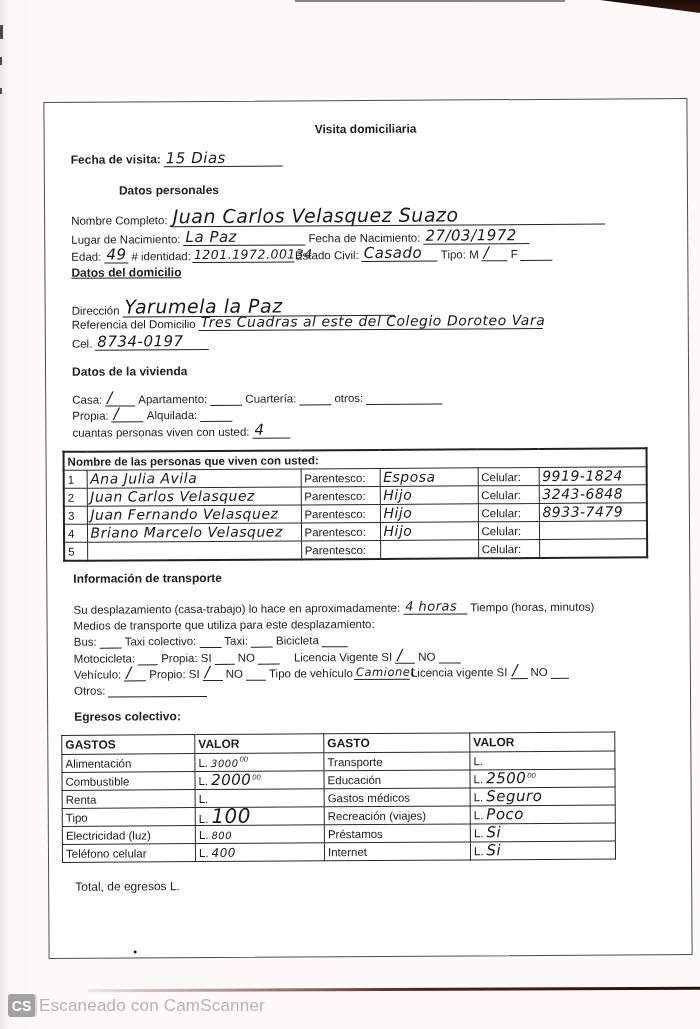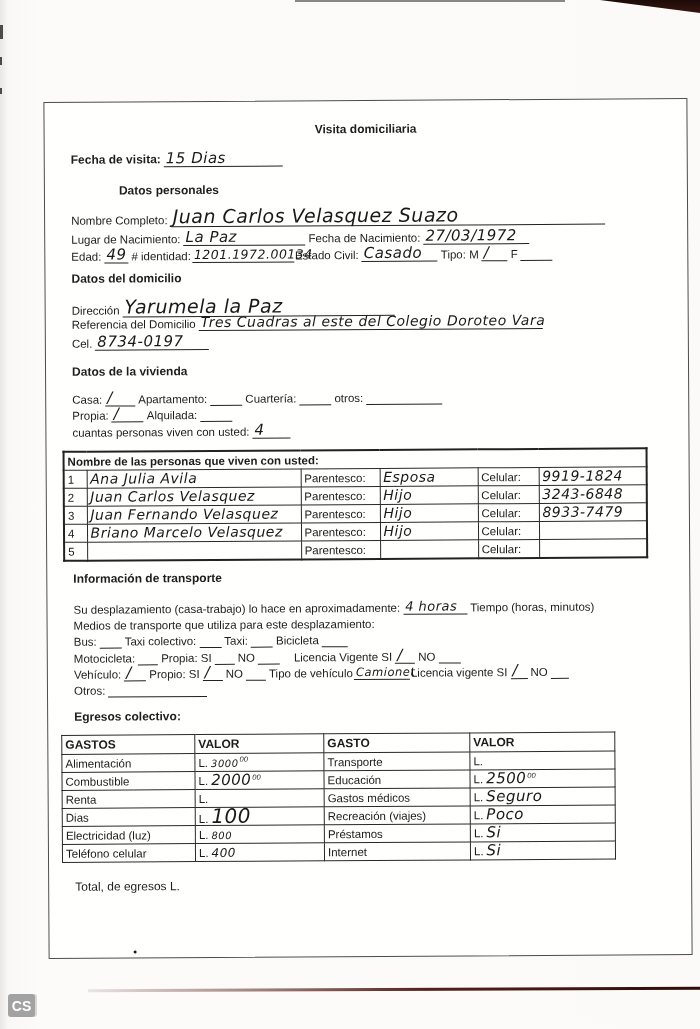--- a/index.html
+++ b/index.html
@@ -107,21 +107,21 @@
       <span class="hw hw-md">Casado</span>
     </span>
     <span>Tipo: M</span>
     <span class="fill" style="width:22px;">
       <span class="mark">/</span>
     </span>
     <span>F</span>
     <span class="fill" style="width:28px;"></span>
   </div>
 
-  <div class="row" style="left:26px;top:170px;">
+  <div class="row" style="left:26px;top:164px;text-decoration:underline;">
     <span class="heading">Datos del domicilio</span>
   </div>
 
   <div class="row" style="left:26px;top:196px;">
     <span>Dirección</span>
     <span class="fill" style="width:268px;">
       <span class="hw hw-lg">Yarumela la Paz</span>
     </span>
   </div>
 
@@ -328,21 +328,21 @@
       <td>Educación</td>
       <td><span class="lp">L.</span><span class="hw" style="font-size:15px">2500</span><sup class="cents">00</sup></td>
     </tr>
     <tr>
       <td>Renta</td>
       <td><span class="lp">L.</span><span class="hw" style="font-size:15px"></span></td>
       <td>Gastos médicos</td>
       <td><span class="lp">L.</span><span class="hw" style="font-size:15px">Seguro</span></td>
     </tr>
     <tr>
-      <td>Dias</td>
+      <td>Tipo</td>
       <td><span class="lp">L.</span><span class="hw" style="font-size:20px">100</span></td>
       <td>Recreación (viajes)</td>
       <td><span class="lp">L.</span><span class="hw" style="font-size:15px">Poco</span></td>
     </tr>
     <tr>
       <td>Electricidad (luz)</td>
       <td><span class="lp">L.</span><span class="hw" style="font-size:10px">800</span></td>
       <td>Préstamos</td>
       <td><span class="lp">L.</span><span class="hw" style="font-size:15px">Si</span></td>
     </tr>
@@ -357,13 +357,14 @@
 
   <div class="row" style="left:26px;top:778px;font-size:12px;">
     <span>Total, de egresos L.</span>
   </div>
 
   <div id="ink-dot"></div>
 </div>
 
 <div id="footer">
   <span id="cs-badge">CS</span>
+  <span id="footer-text">Escaneado con CamScanner</span>
 </div>
 
 </body></html>

